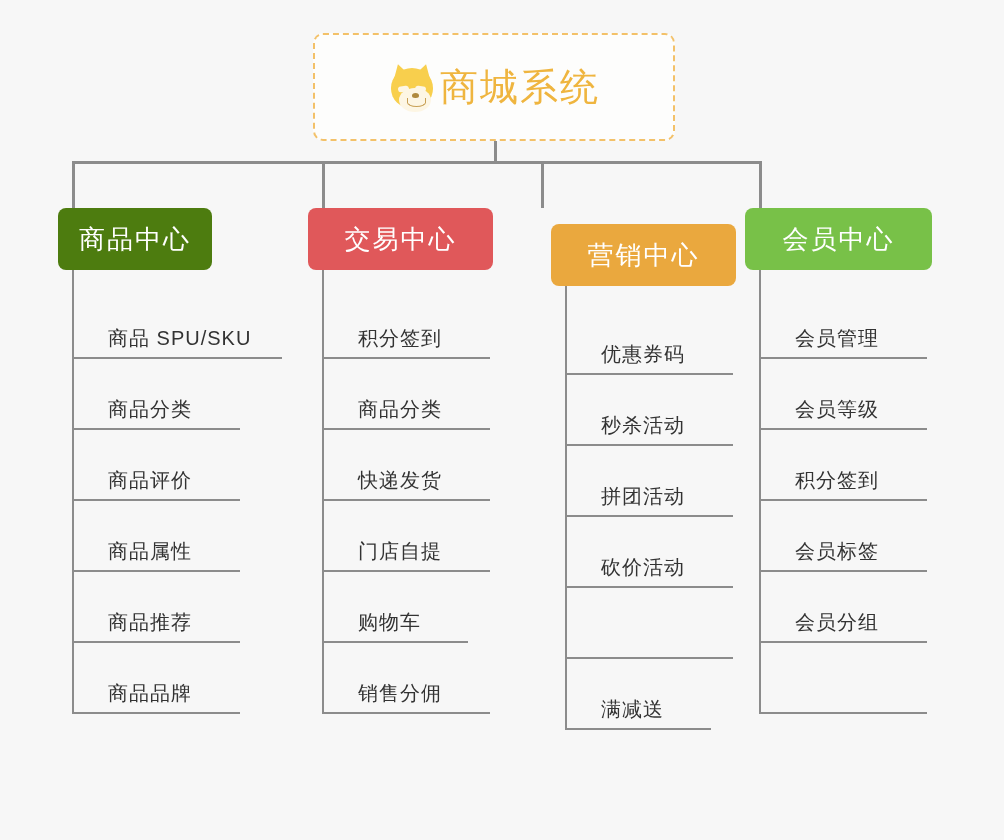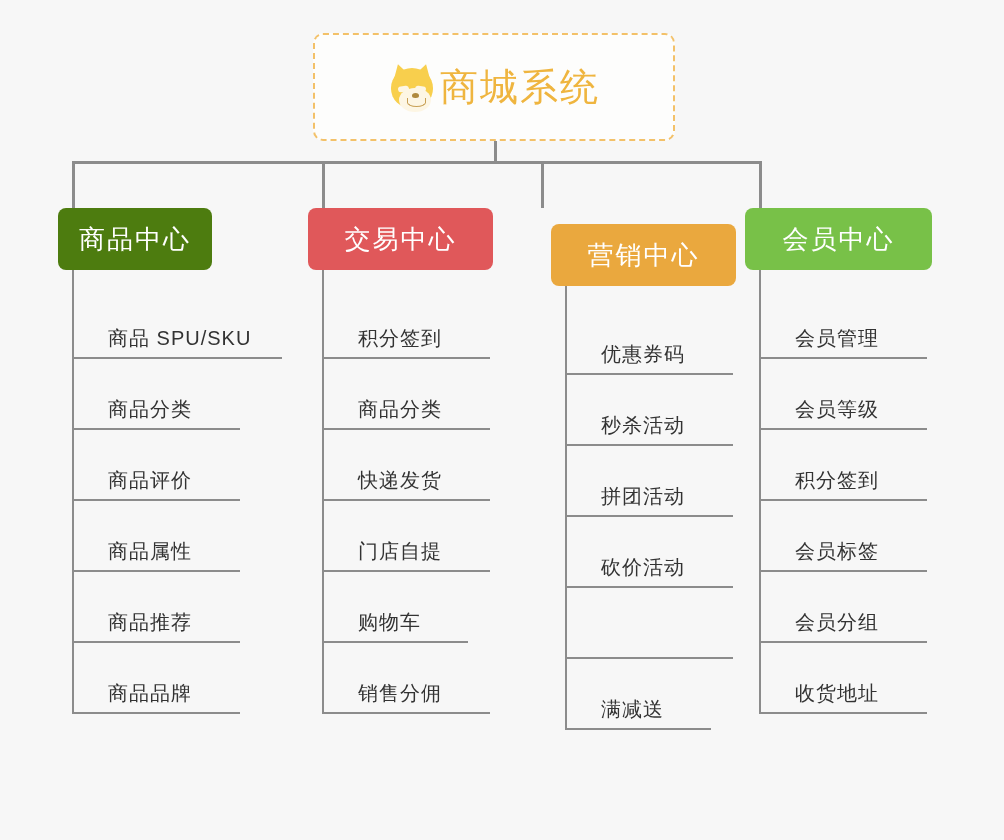--- a/index.html
+++ b/index.html
@@ -281,20 +281,19 @@
           </div>
           <div class="leaf">
             <div class="leaf-label">会员标签</div>
             <div class="leaf-line" style="width: 166px; background: rgb(140, 140, 140);"></div>
           </div>
           <div class="leaf">
             <div class="leaf-label">会员分组</div>
             <div class="leaf-line" style="width: 166px; background: rgb(140, 140, 140);"></div>
           </div>
           <div class="leaf">
-            <div class="leaf-label">收货地址</div>
             <div class="leaf-line" style="width: 166px; background: rgb(140, 140, 140);"></div>
           </div>
         </div>
       </div>
     </div>
 
 </div>
 
 </body></html>

